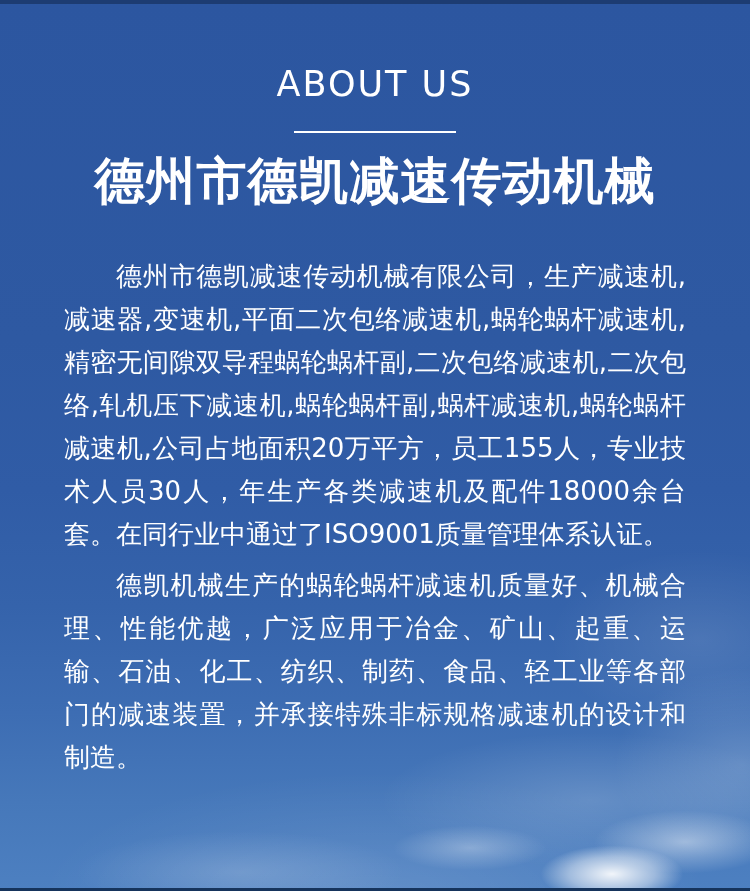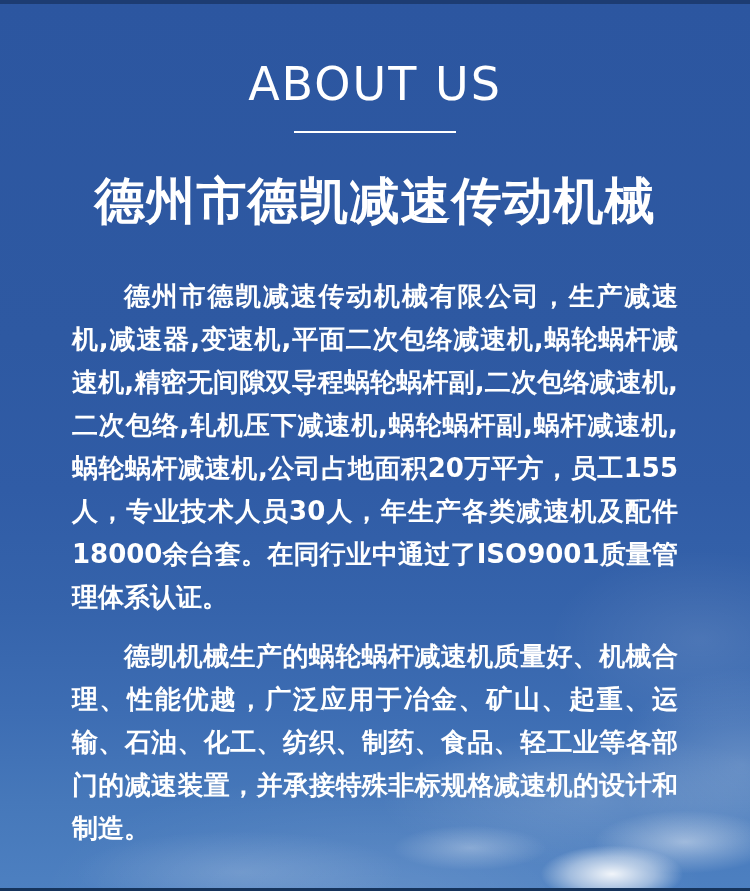--- a/index.html
+++ b/index.html
@@ -43,57 +43,56 @@
   }
   .edge-border.top { top: 0; height: 4px; }
   .edge-border.bottom { bottom: 0; height: 3px; }
 
   .section-header {
     padding-top: 64px;
     text-align: center;
   }
 
   .section-label {
-    font-size: 46px;
+    font-size: 35px;
     font-weight: 400;
     letter-spacing: 2px;
     line-height: 40px;
     color: #ffffff;
   }
 
   .divider-line {
     width: 162px;
     height: 2px;
     background: #ffffff;
     margin: 27px auto 0 auto;
   }
 
   .company-title {
-    margin-top: 38px;
+    margin-top: 18px;
     text-align: center;
     font-size: 50px;
     line-height: 60px;
     font-weight: 700;
     letter-spacing: 1px;
     color: #ffffff;
   }
 
   .about-content {
     margin-top: 44px;
     padding: 0 56px;
     font-size: 26px;
     line-height: 43px;
     text-align: justify;
     color: #ffffff;
   }
 
   .about-content p {
     text-indent: 2em;
-    margin: 16px;
-    font-weight: bold;
+    margin: 8px;
   }
 </style>
 </head>
 <body>
 
 <div class="page">
 
   <div class="edge-border top" style="background:#1d3c72;"></div>
 
   <div class="section-header">

